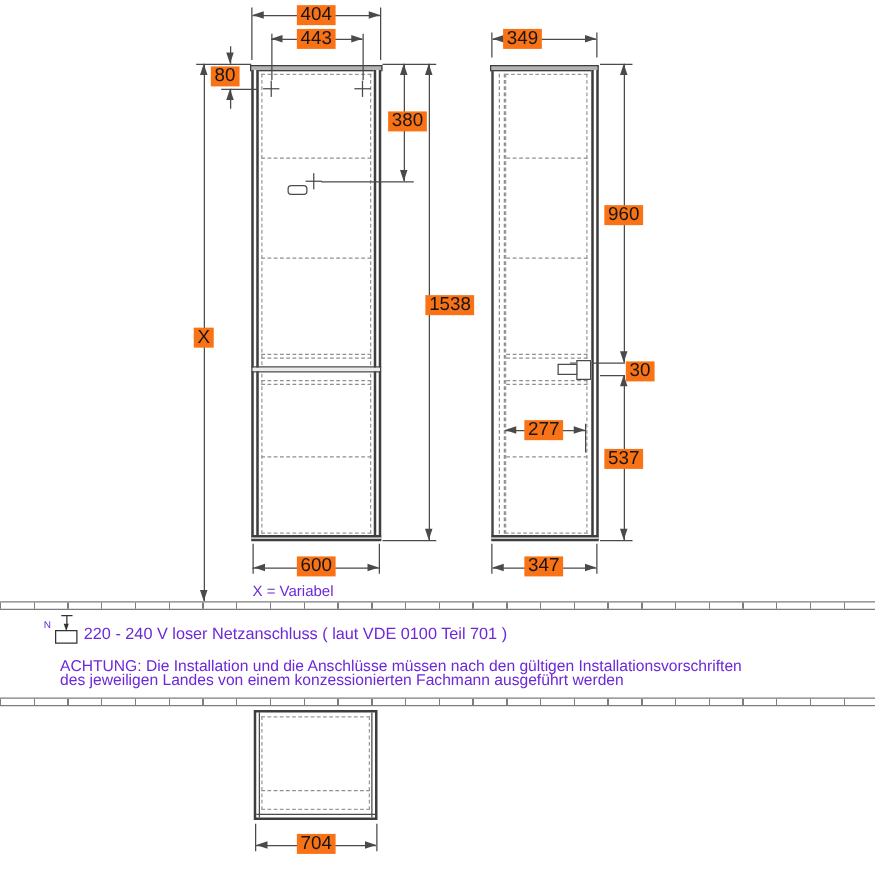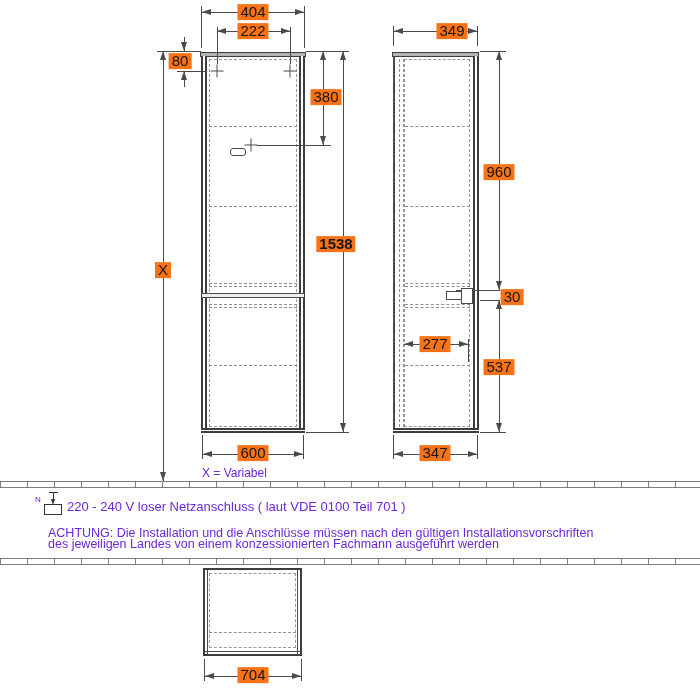--- a/index.html
+++ b/index.html
@@ -72,21 +72,21 @@
     <div class="ln" style="left:202px;top:12px;width:102px;height:1px;"></div>
     <div class="arr left" style="left:202px;top:9px;"></div>
     <div class="arr right" style="left:295px;top:9px;"></div>
     <div class="dlab" style="left:253px;top:12px;">404</div>
 
     <div class="ln" style="left:217px;top:27px;width:1px;height:37px;"></div>
     <div class="ln" style="left:290px;top:27px;width:1px;height:37px;"></div>
     <div class="ln" style="left:217px;top:31px;width:73px;height:1px;"></div>
     <div class="arr left" style="left:217px;top:28px;"></div>
     <div class="arr right" style="left:281px;top:28px;"></div>
-    <div class="dlab" style="left:253px;top:31px;">222</div>
+    <div class="dlab" style="left:253px;top:31px;">443</div>
 
     <div class="ln" style="left:157px;top:51px;width:44px;height:1px;"></div>
     <div class="ln" style="left:177px;top:71px;width:29px;height:1px;"></div>
     <div class="ln" style="left:184px;top:37px;width:1px;height:14px;"></div>
     <div class="arr down" style="left:181px;top:42px;"></div>
     <div class="ln" style="left:184px;top:71px;width:1px;height:16px;"></div>
     <div class="arr up" style="left:181px;top:71px;"></div>
     <div class="dlab" style="left:180px;top:61px;">80</div>
 
     <div class="ln" style="left:163px;top:51px;width:1px;height:430px;"></div>
@@ -98,21 +98,21 @@
     <div class="ln" style="left:257px;top:145px;width:74px;height:1px;"></div>
     <div class="ln" style="left:323px;top:51px;width:1px;height:94px;"></div>
     <div class="arr up" style="left:320px;top:51px;"></div>
     <div class="arr down" style="left:320px;top:136px;"></div>
     <div class="dlab" style="left:326px;top:97px;">380</div>
 
     <div class="ln" style="left:306px;top:432px;width:43px;height:1px;"></div>
     <div class="ln" style="left:343px;top:51px;width:1px;height:381px;"></div>
     <div class="arr up" style="left:340px;top:51px;"></div>
     <div class="arr down" style="left:340px;top:423px;"></div>
-    <div class="dlab" style="left:336px;top:244px;font-weight:bold;">1538</div>
+    <div class="dlab" style="left:360px;top:244px;">1538</div>
 
     <div class="ln" style="left:202px;top:435px;width:1px;height:24px;"></div>
     <div class="ln" style="left:303px;top:435px;width:1px;height:24px;"></div>
     <div class="ln" style="left:202px;top:454px;width:102px;height:1px;"></div>
     <div class="arr left" style="left:203px;top:451px;"></div>
     <div class="arr right" style="left:294px;top:451px;"></div>
     <div class="dlab" style="left:253px;top:453px;">600</div>
     <div class="note small" style="left:202px;top:466px;">X = Variabel</div>
   </div>
 
@@ -135,21 +135,21 @@
     <div class="bracket" style="left:446px;top:291px;width:16px;height:9px;"></div>
   </div>
 
   <div>
 
     <div class="ln" style="left:393px;top:26px;width:1px;height:20px;"></div>
     <div class="ln" style="left:477px;top:26px;width:1px;height:20px;"></div>
     <div class="ln" style="left:394px;top:31px;width:83px;height:1px;"></div>
     <div class="arr left" style="left:394px;top:28px;"></div>
     <div class="arr right" style="left:468px;top:28px;"></div>
-    <div class="dlab" style="left:452px;top:31px;">349</div>
+    <div class="dlab" style="left:418px;top:31px;">349</div>
 
     <div class="ln" style="left:480px;top:51px;width:26px;height:1px;"></div>
     <div class="ln" style="left:499px;top:51px;width:1px;height:239px;"></div>
     <div class="arr up" style="left:496px;top:51px;"></div>
     <div class="arr down" style="left:496px;top:281px;"></div>
     <div class="dlab" style="left:499px;top:172px;">960</div>
 
     <div class="ln" style="left:456px;top:290px;width:44px;height:1px;"></div>
     <div class="ln" style="left:480px;top:300px;width:20px;height:1px;"></div>
     <div class="dlab" style="left:512px;top:297px;">30</div>

